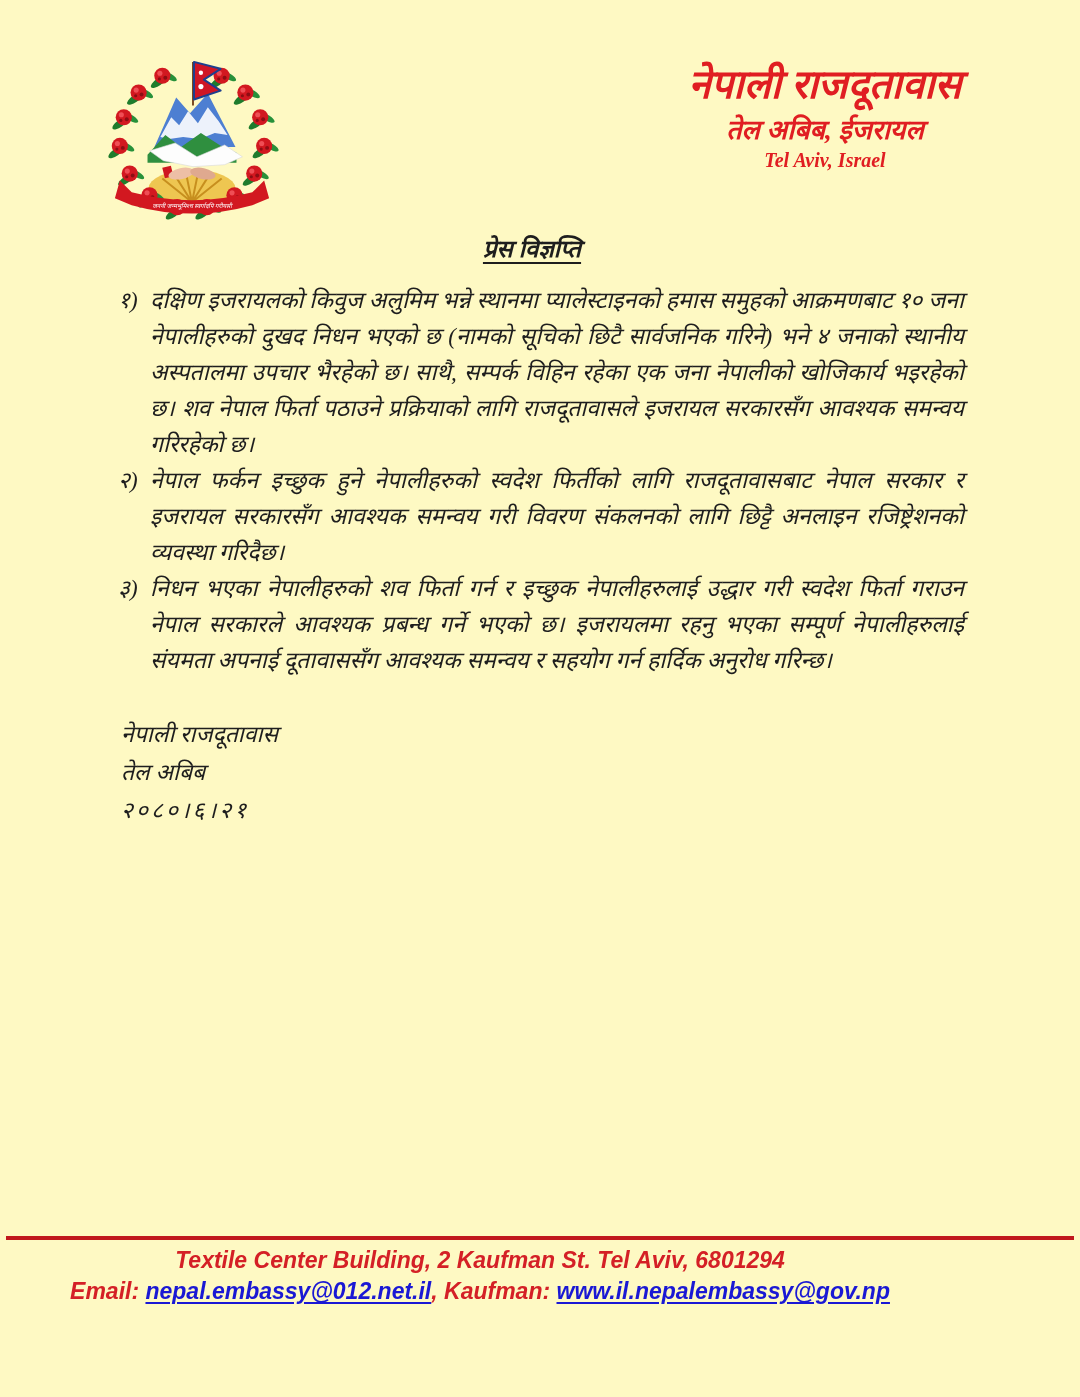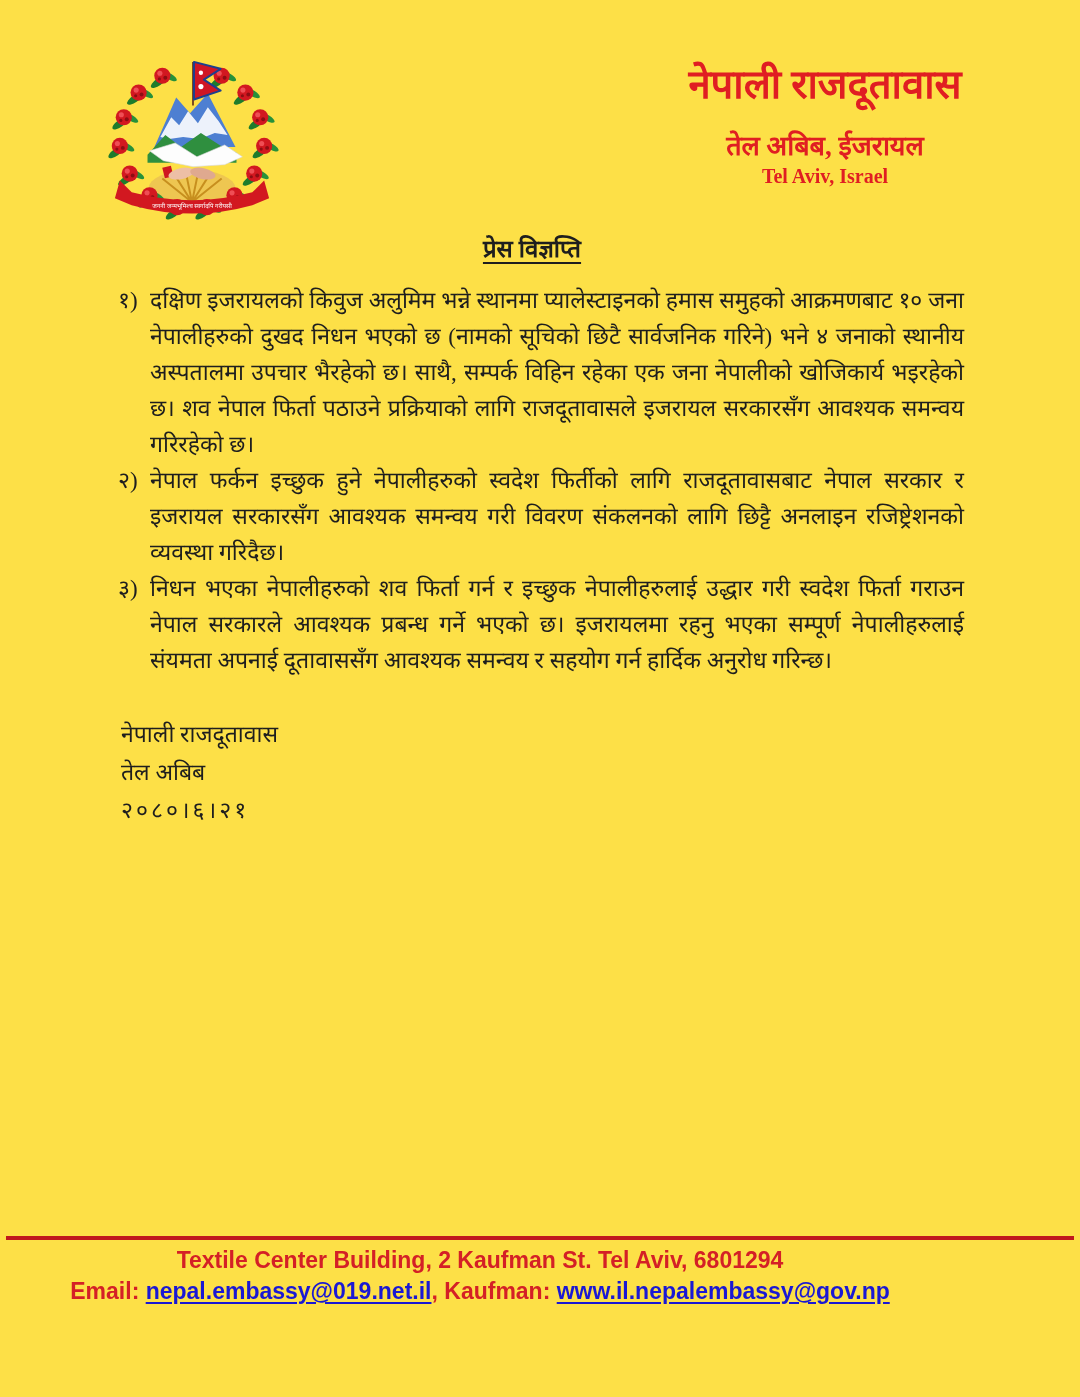--- a/index.html
+++ b/index.html
@@ -1,35 +1,36 @@
 <!DOCTYPE html>
 <html><head>
 <meta charset="utf-8">
 <style>
   * { margin:0; padding:0; box-sizing:border-box; }
   html,body { background:#ffffff; }
   .page {
     position:relative;
     width:1080px; height:1397px;
-    background:#fde047;
+    background:#fef9c3;
     font-family:"Liberation Serif", serif;
     color:#1e1e1e;
     overflow:hidden;
+    font-style:italic;
   }
 
   
   .emblem { position:absolute; left:98px; top:54px; width:188px; height:170px; }
 
   
   .letterhead {
     position:absolute; left:600px; top:62px; width:450px;
     text-align:center; color:#e01e22;
   }
   .lh-np-org  { font-size:40px; font-weight:bold; line-height:46px; }
-  .lh-np-city { font-size:27px; font-weight:bold; line-height:36px; margin-top:20px; }
+  .lh-np-city { font-size:27px; font-weight:bold; line-height:36px; margin-top:4px; }
   .lh-en-org  { font-size:31px; font-weight:bold; line-height:36px; margin-top:6px; }
   .lh-en-city { font-size:20px; font-weight:bold; line-height:24px; }
 
   
   .doc-title {
     position:absolute; left:0; top:231px; width:1064px;
     text-align:center; font-size:24px; font-weight:600;
   }
   .doc-title span { text-decoration:underline; text-underline-offset:5px; }
 
@@ -150,16 +151,16 @@
 
   <div class="signature">
     <div>नेपाली राजदूतावास</div>
     <div>तेल अबिब</div>
     <div class="date">२०८०।६।२१</div>
   </div>
 
   <div class="footer-rule"></div>
   <div class="footer">
     <div>Textile Center Building, 2 Kaufman St. Tel Aviv, 6801294</div>
-    <div><span>Email: </span><a class="link">nepal.embassy@019.net.il</a><span>, </span><span>Kaufman: </span><a class="link">www.il.nepalembassy@gov.np</a></div>
+    <div><span>Email: </span><a class="link">nepal.embassy@012.net.il</a><span>, </span><span>Kaufman: </span><a class="link">www.il.nepalembassy@gov.np</a></div>
   </div>
 
 </div>
 
 </body></html>

